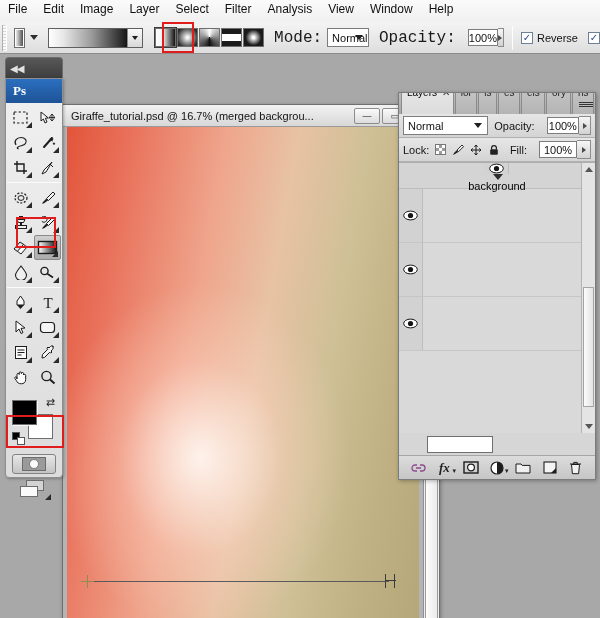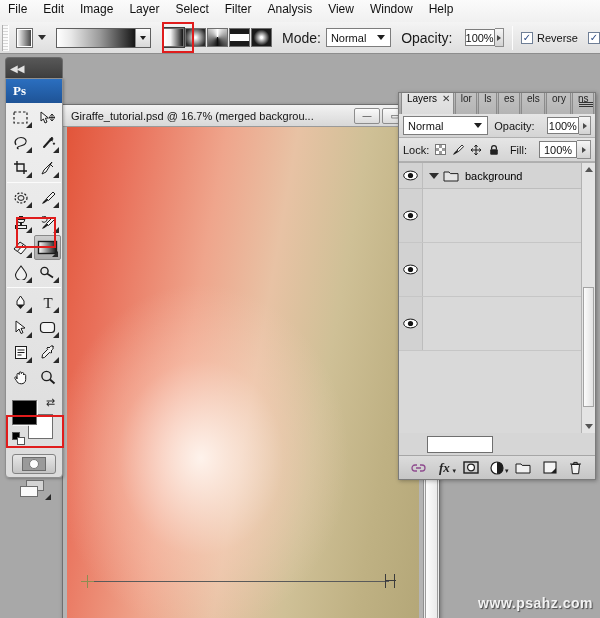--- a/index.html
+++ b/index.html
@@ -70,21 +70,21 @@
     width: 21px; height: 19px; border: 1px solid #6f6f6f;
     background: #d9d9d9; position: relative; overflow: hidden;
   }
   .gradtype.sel { box-shadow: inset 0 0 0 2px #ffffff, 0 0 0 1px #3c3c3c; }
   .gt-linear  { background: linear-gradient(90deg,#ffffff 0%, #f2f2f2 35%, #141414 100%); }
   .gt-radial  { background: radial-gradient(circle at 50% 50%, #fdfdfd 5%, #2a2a2a 85%); }
   .gt-angle   { background: conic-gradient(from 180deg at 50% 50%, #101010, #ffffff, #101010); }
   .gt-refl    { background: linear-gradient(180deg,#1b1b1b 0 32%, #ffffff 32% 68%, #1b1b1b 68% 100%); }
   .gt-diamond { background: radial-gradient(circle at 50% 50%, #ffffff 8%, #1a1a1a 62%); }
 
-  .ob-label { margin-left: 10px; font-size: 14px; color: #1a1a1a; }
+  .ob-label { margin-left: 10px; font-size: 16px; color: #1a1a1a; font-family: Liberation Mono, monospace; }
   .combo {
     margin-left: 5px; height: 19px; width: 98px; background: #fff;
     border: 1px solid #7d7d7d; display: flex; align-items: center;
     padding-left: 4px; font-size: 11px; color: #111; position: relative;
   }
   .combo .caret {
     position: absolute; right: 5px; width: 0; height: 0;
     border-left: 4px solid transparent; border-right: 4px solid transparent;
     border-top: 5px solid #1f1f1f;
   }
@@ -270,21 +270,21 @@
   }
   #lp-tabstrip {
     height: 21px; background: linear-gradient(#bdbdbd,#a8a8a8);
     display: flex; align-items: flex-end; padding-left: 2px; position: relative;
     overflow: hidden;
   }
   .lp-tab {
     height: 17px; padding: 16px 5px; margin-right: 1px;
     background: linear-gradient(#c9c9c9,#b4b4b4); border: 1px solid #8b8b8b;
     border-bottom: none; border-radius: 3px 3px 0 0;
-    display: flex; align-items: center; font-size: 10px; color: #1f1f1f;
+    display: flex; align-items: flex-end; font-size: 10px; color: #1f1f1f;
     white-space: nowrap; overflow: hidden;
   }
   .lp-tab.active {
     background: linear-gradient(#eaeaea,#dcdcdc); height: 19px; color: #000;
   }
   .lp-tab .x { margin-left: 5px; font-size: 10px; color: #3b3b3b; }
   .lp-menu {
     position: absolute; right: 2px; top: 4px; width: 14px; height: 14px;
     display: flex; flex-direction: column; justify-content: center; gap: 1px;
   }
@@ -304,21 +304,21 @@
       linear-gradient(45deg,#9b9b9b 25%, #fff 25%, #fff 75%, #9b9b9b 75%);
     background-size: 6px 6px; background-position: 0 0, 3px 3px;
     border: 1px solid #777;
   }
   #lp-list {
     position: absolute; left: 0; top: 69px; right: 0; bottom: 46px;
     background: #d9d9d9; border-top: 1px solid #aeaeae;
   }
   .layer-row {
     display: flex; align-items: center; height: 54px;
-    border-bottom: 1px solid #bdbdbd; background: #d9d9d9;
+    border-bottom: 1px solid #bdbdbd; background: #d9d9d9; flex-direction: column;
   }
   .layer-row.group { height: 26px; background: #d4d4d4; }
   .layer-row.selected { background: #c3c3c3; }
   .eye-cell {
     width: 24px; height: 100%; display: flex; align-items: center; justify-content: center;
     border-right: 1px solid #bdbdbd; background: #d2d2d2;
   }
   .eye { width: 15px; height: 11px; }
   .grp-caret {
     width: 0; height: 0; margin: 0 4px 0 6px;
@@ -821,16 +821,15 @@
           </svg>
       </div>
     </div>
   </div>
 
   <div class="redbox" style="left:162px;top:22px;width:32px;height:31px"></div>
   <div class="redbox" style="left:16px;top:217px;width:40px;height:31px"></div>
   <div class="redbox" style="left:6px;top:415px;width:58px;height:33px"></div>
 
   <div id="watermark">
-    <div id="wm2">www.psahz.com</div>
   </div>
 
 </div>
 
 </body></html>

